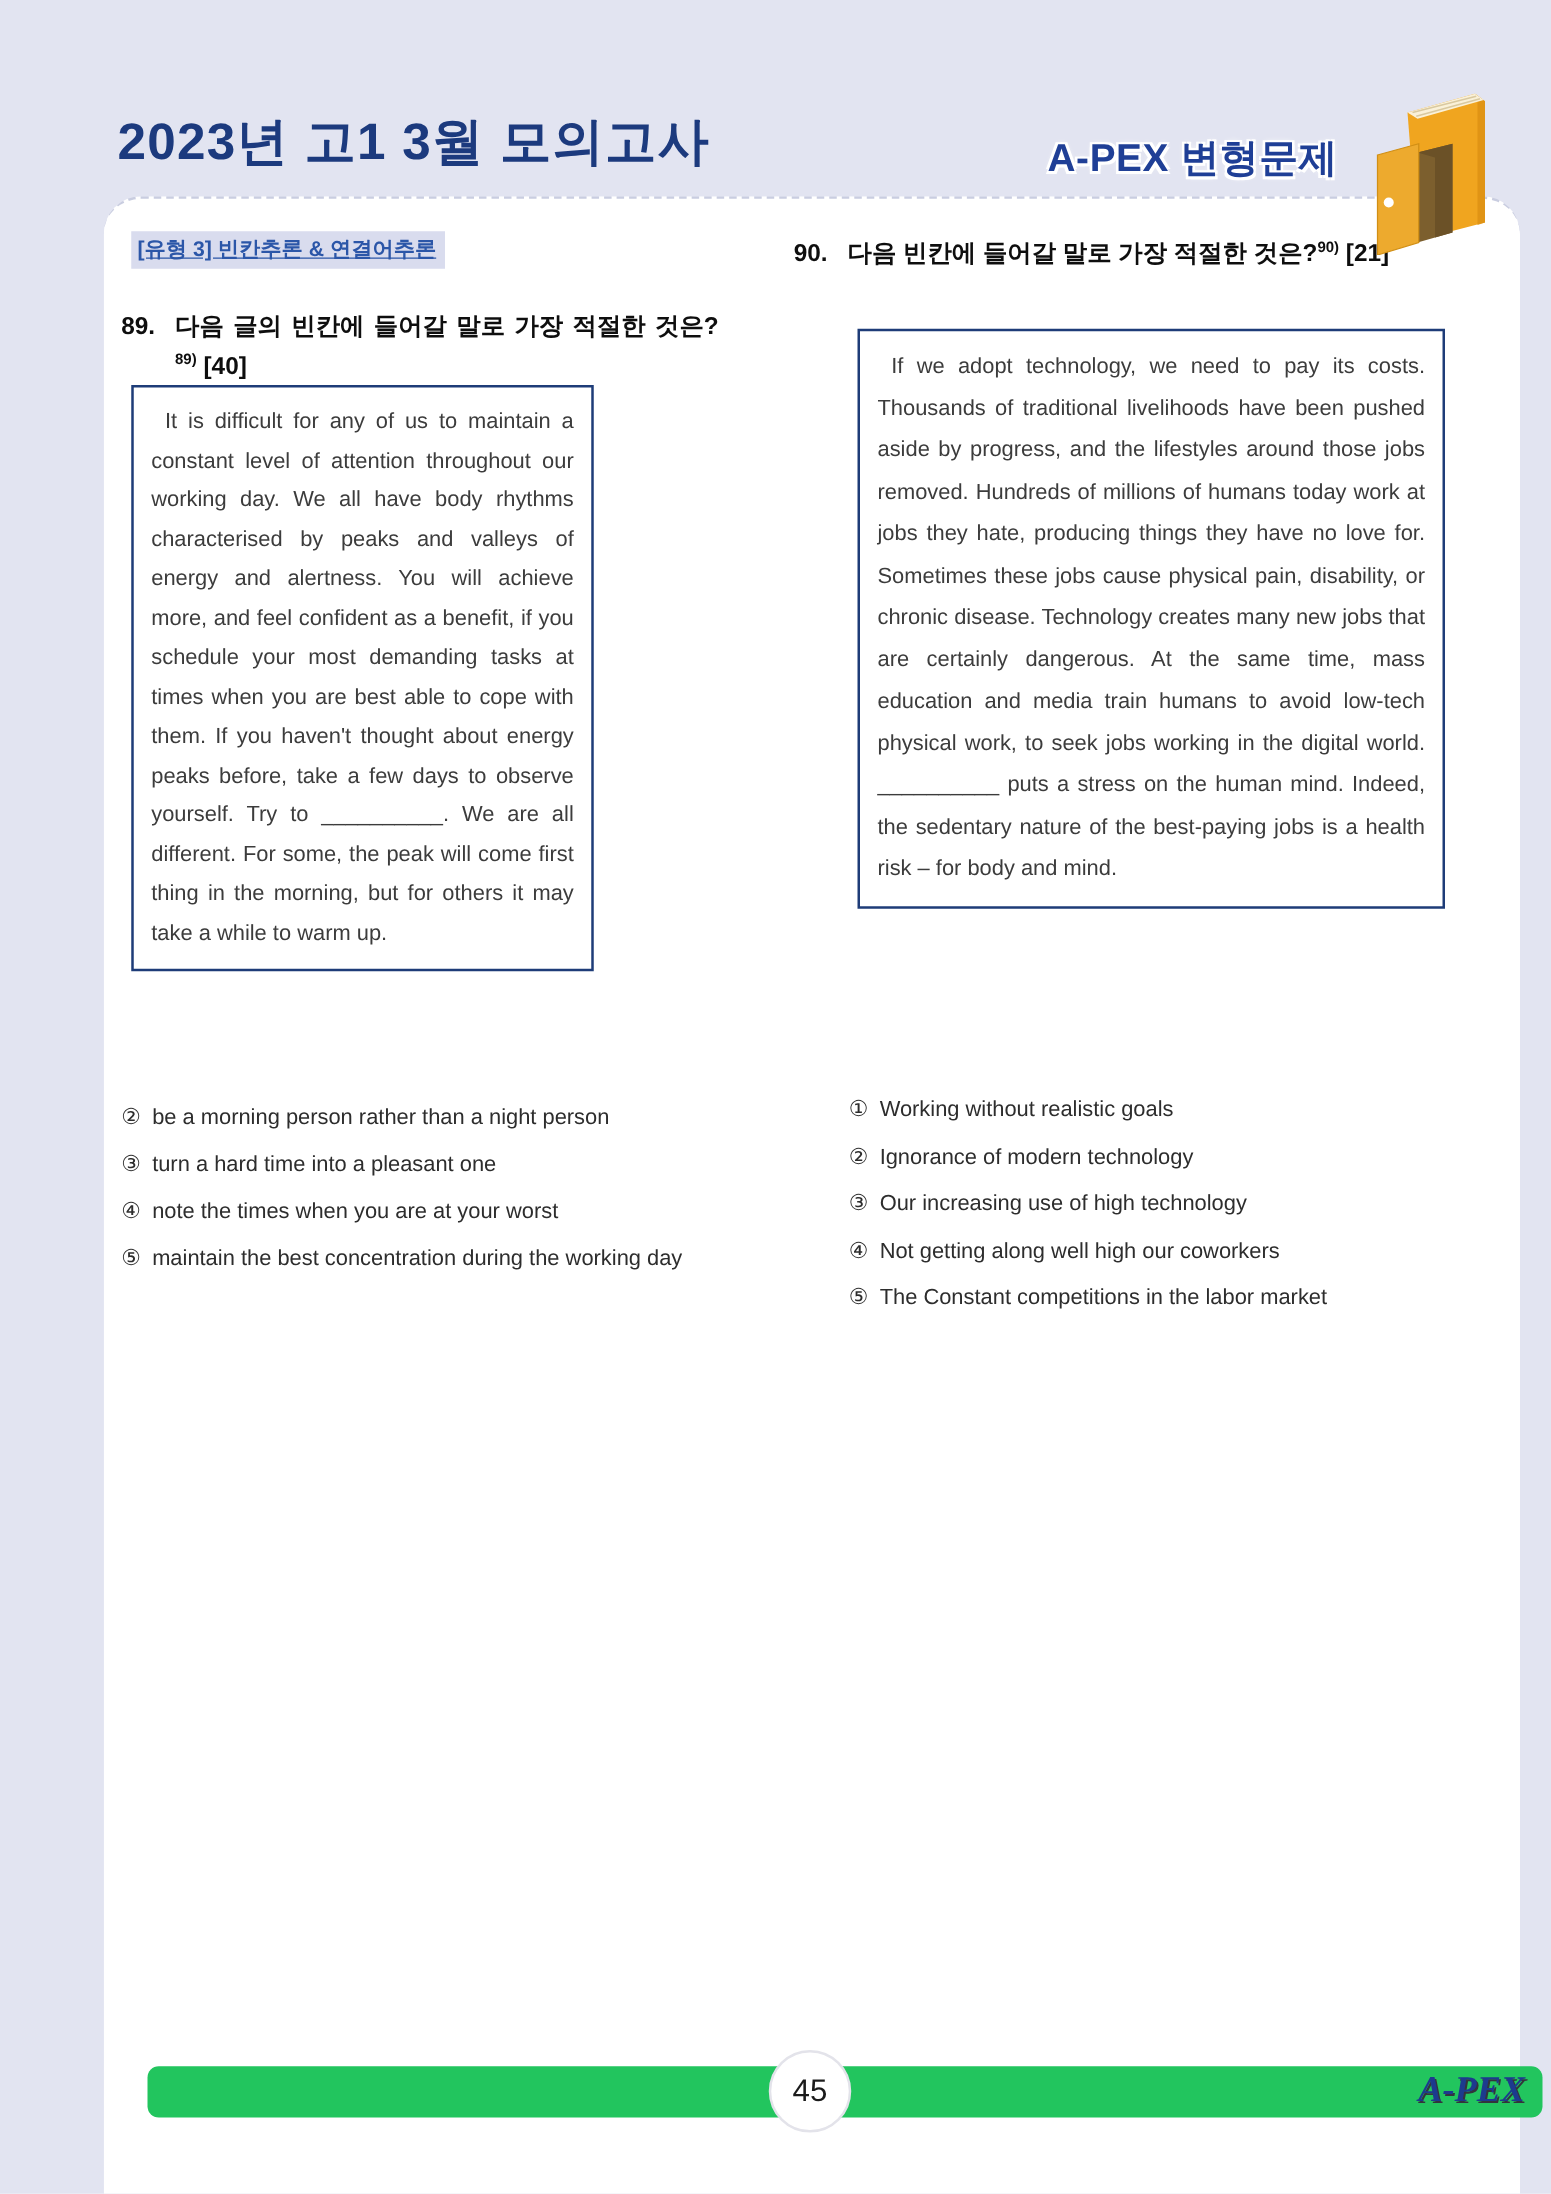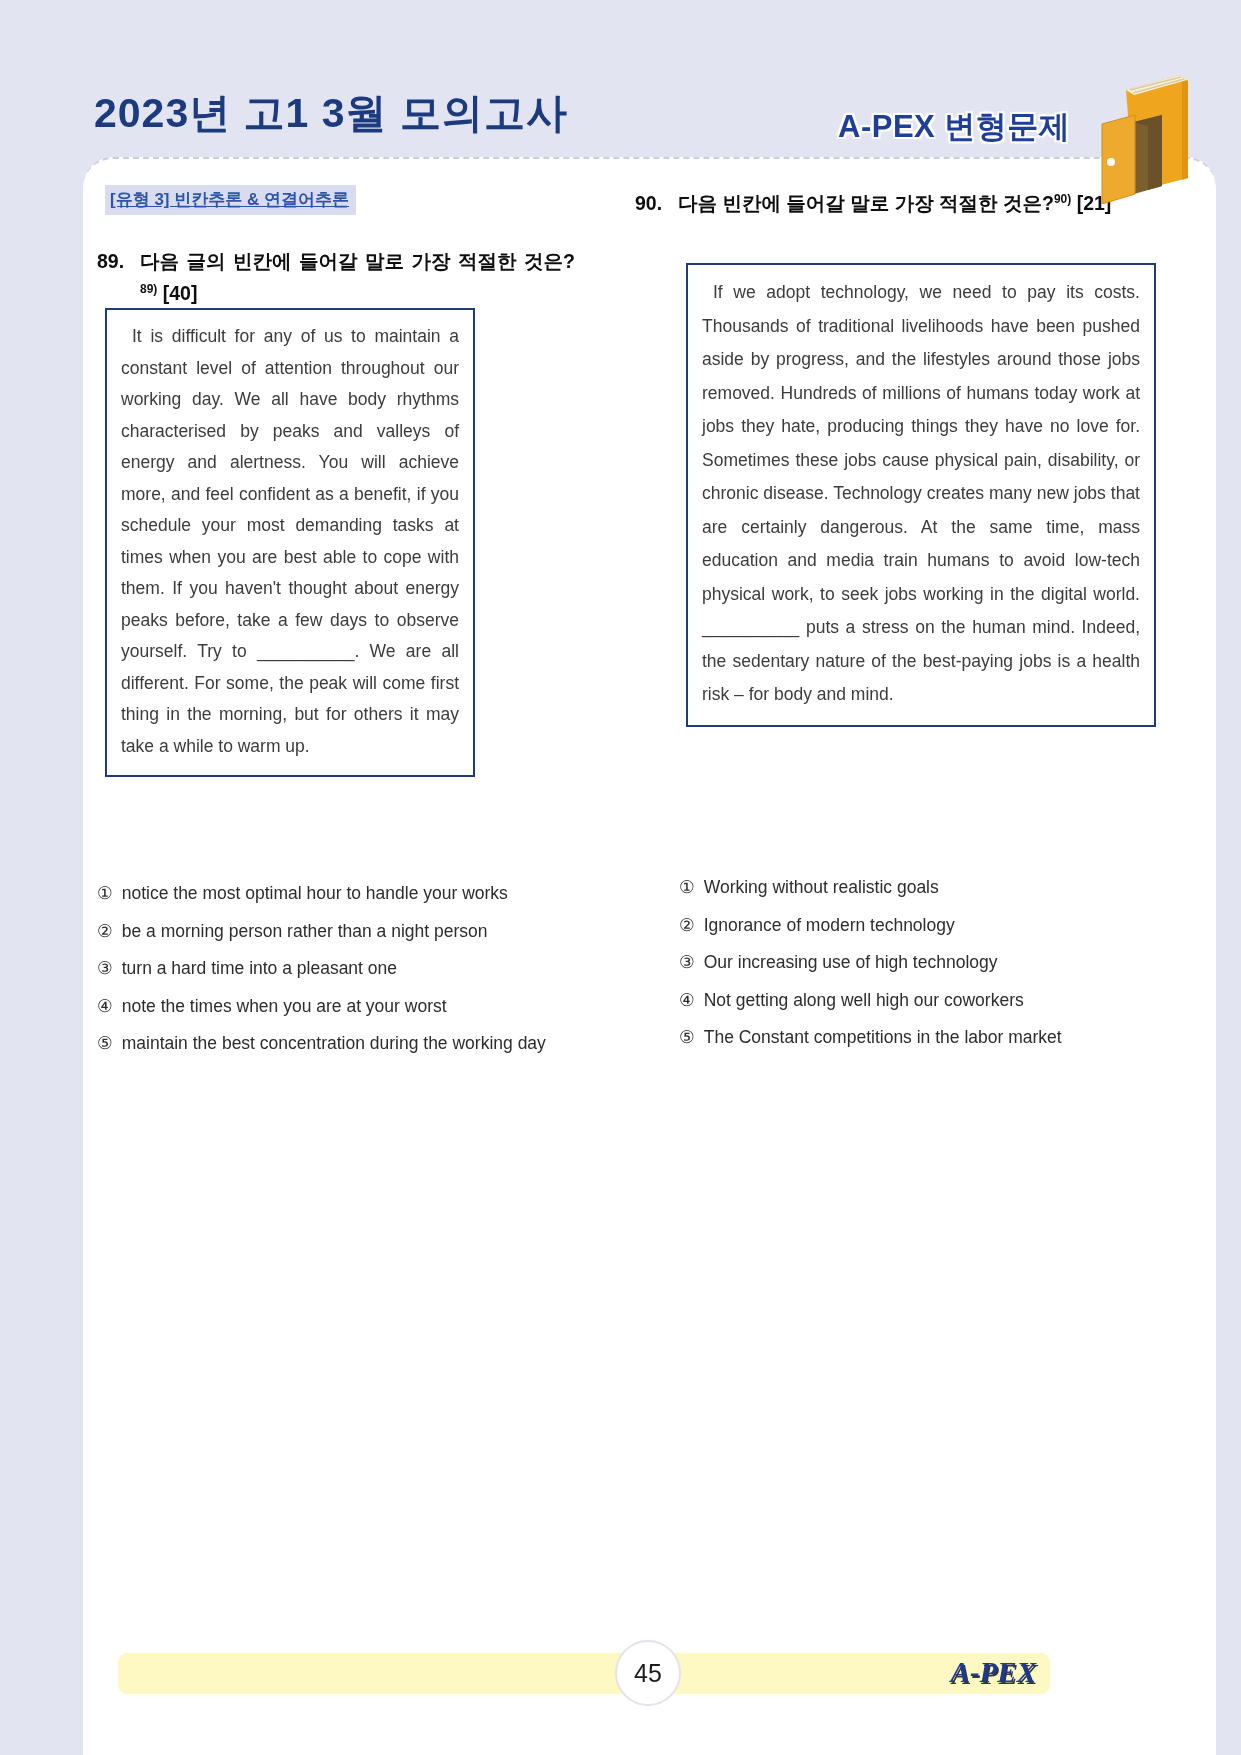--- a/index.html
+++ b/index.html
@@ -60,22 +60,22 @@
   .choices{position:absolute;font-size:17.5px;color:#2d2d2d;}
   .choice{
     padding-left:35px;text-indent:-35px;
     text-align:justify;line-height:35.5px;margin-bottom:2px;
   }
   .choice .marker{margin-right:9px;}
   #choices89{left:14px;top:717px;width:492px;}
   #choices90{left:552px;top:711px;width:500px;margin-left:44px;}
   
   .footer-bar{
-    position:absolute;left:35px;bottom:61px;width:932px;height:41px;
-    background:#fef9c3;border-radius:9px;
+    position:absolute;left:35px;bottom:61px;width:1116px;height:41px;
+    background:#22c55e;border-radius:9px;
   }
   .page-circle{
     position:absolute;left:497px;top:-13px;width:66px;height:66px;
     background:#fff;border:2px solid #e3e3ea;border-radius:50%;
     display:flex;align-items:center;justify-content:center;
     font-size:25px;color:#1b1b1b;box-sizing:border-box;
   }
   .footer-brand{
     position:absolute;right:14px;top:3px;
     font-family:"Liberation Serif", serif;font-style:italic;font-weight:bold;
@@ -112,21 +112,20 @@
   <div class="question" id="q89">
     <span class="q-num">89.</span>
     <span class="q-text"><span>다음 글의 빈칸에 들어갈 말로 가장 적절한 것은?</span><sup class="fnote">89)</sup> <span class="q-tag">[40]</span></span>
   </div>
 
   <div class="passage-box" id="box89">
     <p class="passage">It is difficult for any of us to maintain a constant level of attention throughout our working day. We all have body rhythms characterised by peaks and valleys of energy and alertness. You will achieve more, and feel confident as a benefit, if you schedule your most demanding tasks at times when you are best able to cope with them. If you haven't thought about energy peaks before, take a few days to observe yourself. Try to __________. We are all different. For some, the peak will come first thing in the morning, but for others it may take a while to warm up.</p>
   </div>
 
   <div class="choices" id="choices89">
-    <div class="choice"><span class="marker">①</span><span>notice the most optimal hour to handle your works</span></div>
     <div class="choice"><span class="marker">②</span><span>be a morning person rather than a night person</span></div>
     <div class="choice"><span class="marker">③</span><span>turn a hard time into a pleasant one</span></div>
     <div class="choice"><span class="marker">④</span><span>note the times when you are at your worst</span></div>
     <div class="choice"><span class="marker">⑤</span><span>maintain the best concentration during the working day</span></div>
   </div>
 
   <div class="question" id="q90">
     <span class="q-num">90.</span>
     <span class="q-text"><span>다음 빈칸에 들어갈 말로 가장 적절한 것은?</span><sup class="fnote">90)</sup> <span class="q-tag">[21]</span></span>
   </div>

